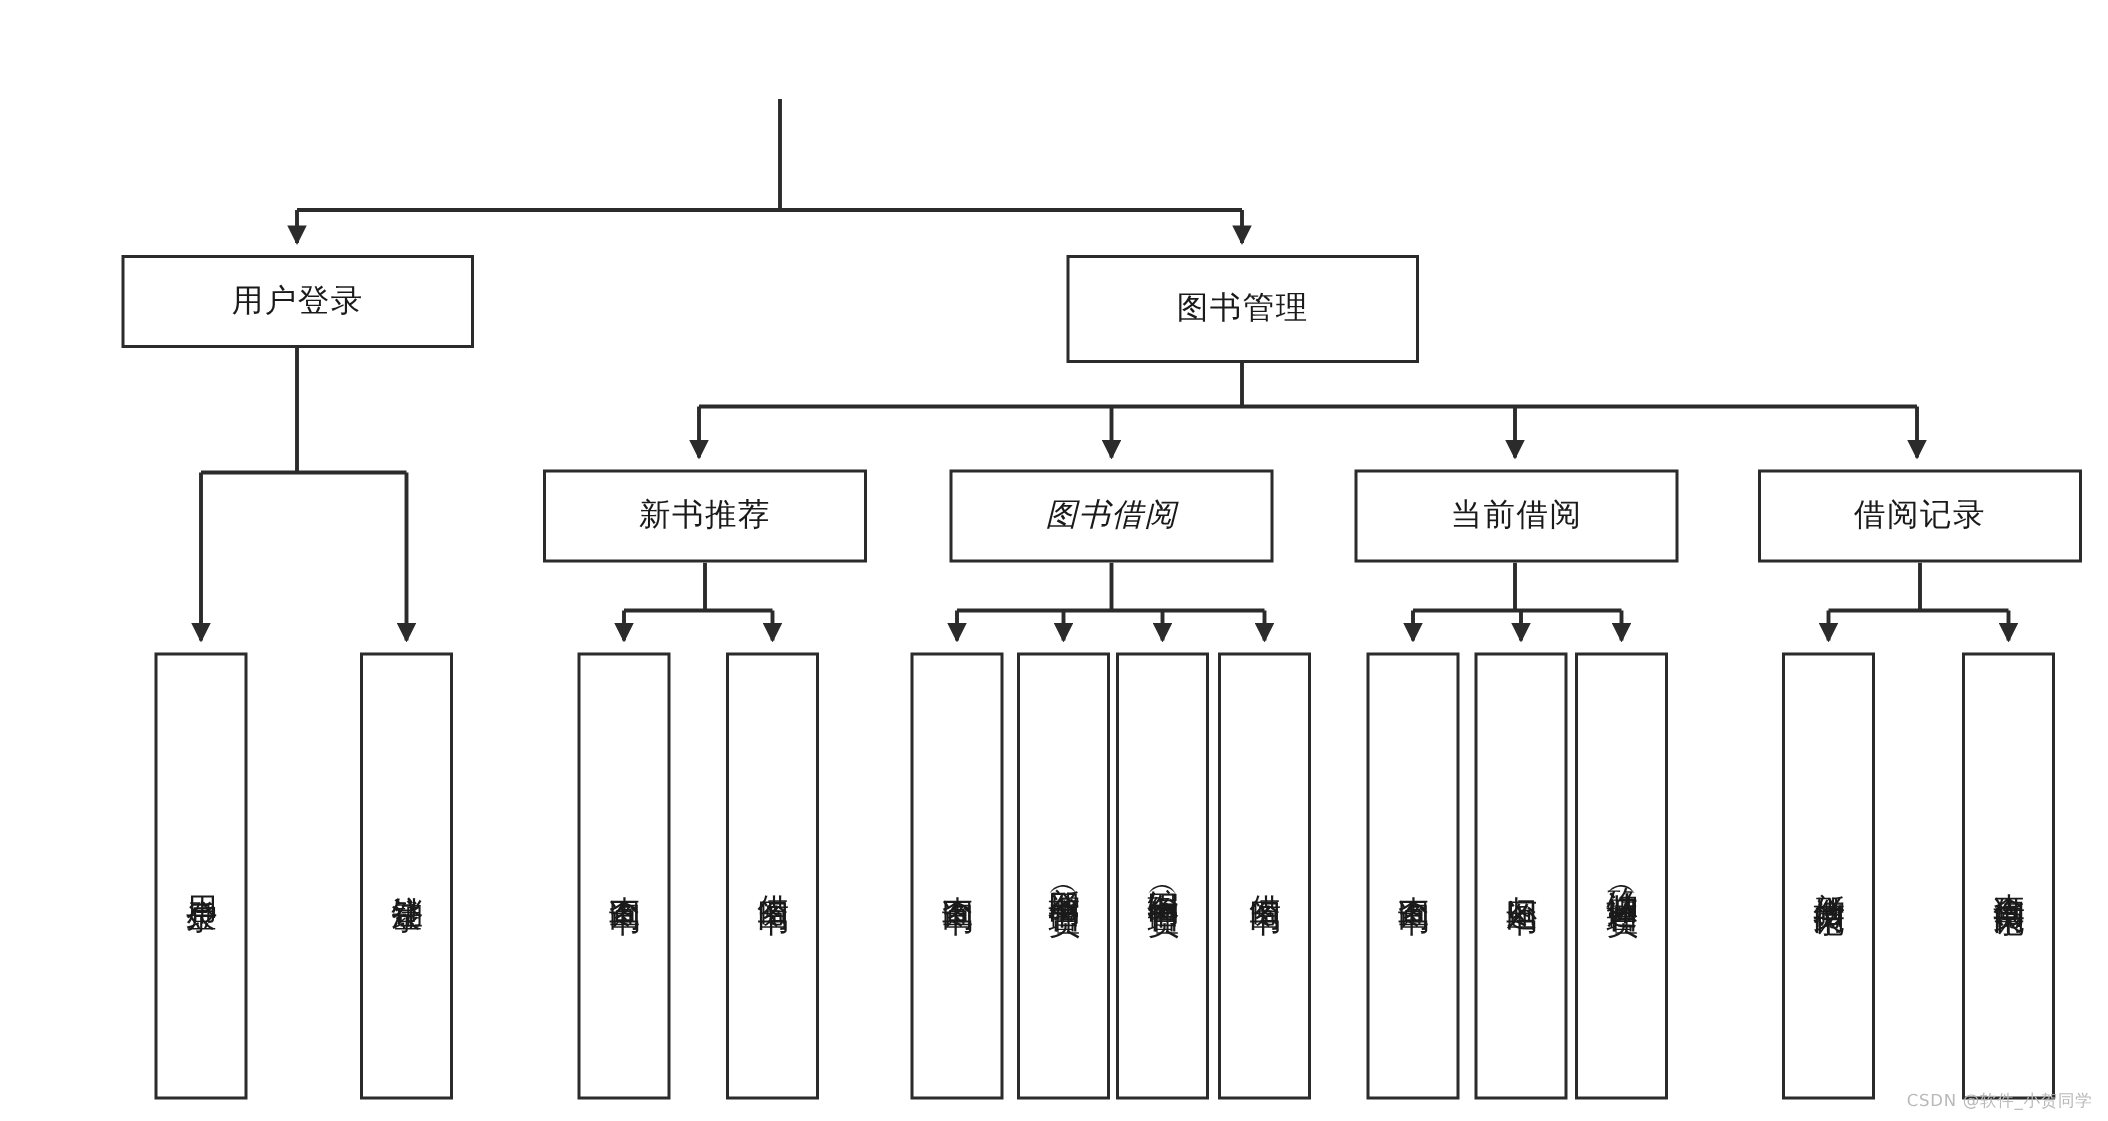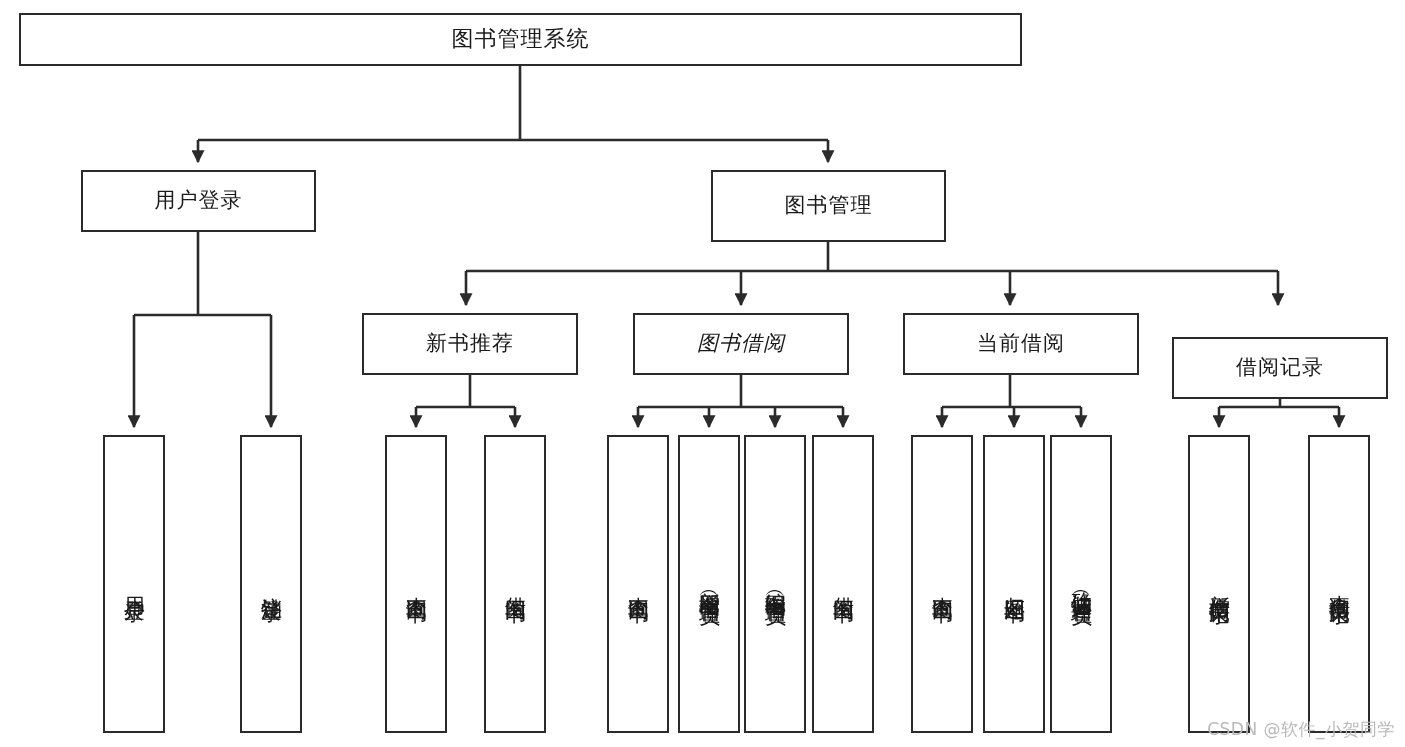--- a/index.html
+++ b/index.html
@@ -58,21 +58,21 @@
   .node-v .vlabel {
     writing-mode: vertical-rl;
     text-orientation: upright;
     display: block;
     text-align: center;
   }
   .watermark {
     position: absolute;
     right: 10px;
     bottom: 6px;
-    font-size: 17px;
+    font-size: 11px;
     color: #b9b9b9;
     letter-spacing: 0.5px;
     white-space: nowrap;
     user-select: none;
   }
 </style>
 </head>
 <body>
 
 <div id="stage">
@@ -120,41 +120,38 @@
       <path d="M 1014 407 L 1014 427" marker-end="url(#arrow)"></path>
       <path d="M 1081 407 L 1081 427" marker-end="url(#arrow)"></path>
 
       <path d="M 1280 375 L 1280 407"></path>
       <path d="M 1219 407 L 1339 407"></path>
       <path d="M 1219 407 L 1219 427" marker-end="url(#arrow)"></path>
       <path d="M 1339 407 L 1339 427" marker-end="url(#arrow)"></path>
     </g>
   </svg>
 
-  <div class="node node-h node-root" style="left:19px; top:13px; width:1003px; height:53px;">
-    <span>图书管理系统</span>
-  </div>
 
   <div class="node node-h" style="left:81px; top:170px; width:235px; height:62px;">
     <span>用户登录</span>
   </div>
   <div class="node node-h" style="left:711px; top:170px; width:235px; height:72px;">
     <span>图书管理</span>
   </div>
 
   <div class="node node-h" style="left:362px; top:313px; width:216px; height:62px;">
     <span>新书推荐</span>
   </div>
   <div class="node node-h" style="left:633px; top:313px; width:216px; height:62px;font-style:italic;">
     <span>图书借阅</span>
   </div>
-  <div class="node node-h" style="left:903px; top:313px; width:236px; height:62px;">
+  <div class="node node-h" style="left:903px; top:313px; width:216px; height:62px;">
     <span>当前借阅</span>
   </div>
-  <div class="node node-h" style="left:1172px; top:313px; width:216px; height:62px;margin-top:24px;">
+  <div class="node node-h" style="left:1172px; top:313px; width:216px; height:62px;">
     <span>借阅记录</span>
   </div>
 
   <div class="node node-v" style="left:103px; top:435px; width:62px; height:298px;">
     <span class="vlabel">用户登录</span>
   </div>
   <div class="node node-v" style="left:240px; top:435px; width:62px; height:298px;">
     <span class="vlabel">注销登录</span>
   </div>
   <div class="node node-v" style="left:385px; top:435px; width:62px; height:298px;">

